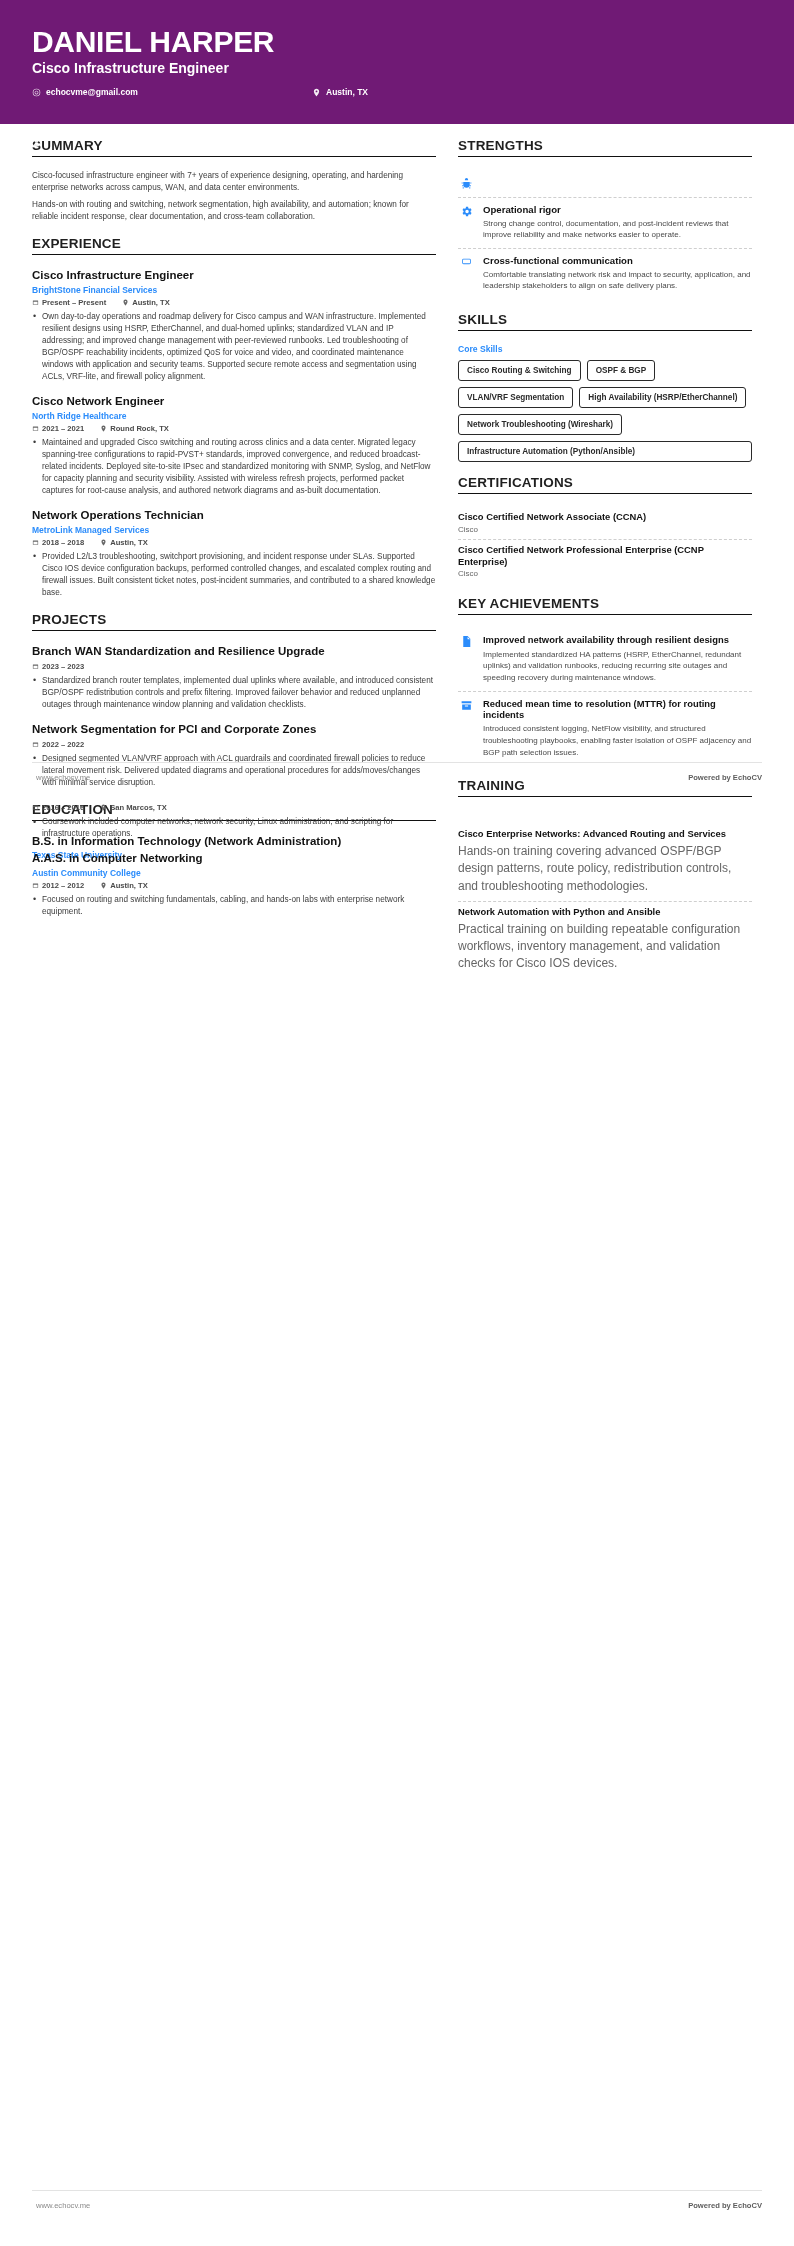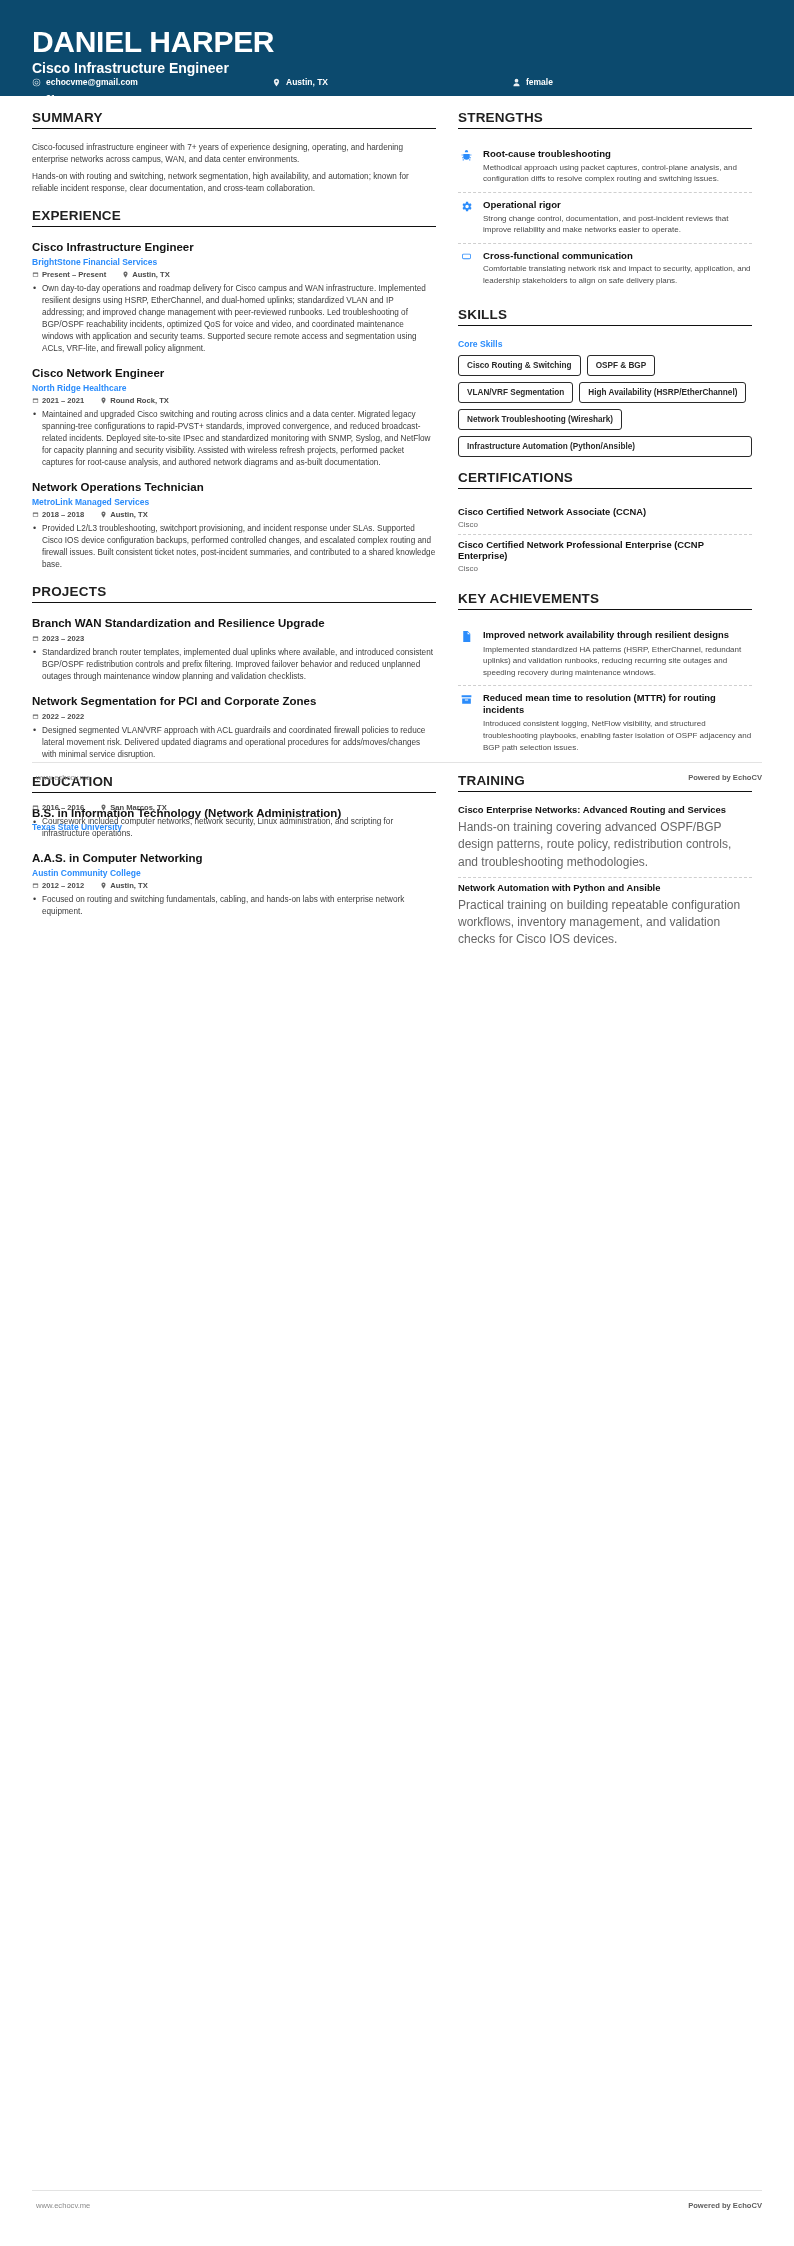--- a/index.html
+++ b/index.html
@@ -11,43 +11,44 @@
   }
   .page {
     position: relative;
     width: 794px;
     min-height: 2246px;
     background: #ffffff;
   }
 
   
   .header {
-    background: #0c4a6e;
+    background: #701a75;
     color: #ffffff;
     padding: 26px 32px 16px 32px;
-    height: 96px;
+    height: 124px;
   }
   .name {
     font-size: 30px;
     font-weight: 700;
     letter-spacing: -0.3px;
     line-height: 1.08;
     color: #ffffff;
   }
   .job-title {
     font-size: 14px;
     font-weight: 700;
     margin-top: 2px;
     color: #ffffff;
   }
   .contact-grid {
-    margin-top: 1px;
+    margin-top: 11px;
     display: flex;
     flex-wrap: wrap;
     row-gap: 6px;
+    gap: 40px;
   }
   .contact-item {
     display: flex;
     align-items: center;
     gap: 5px;
     font-size: 8.5px;
     font-weight: 700;
     color: #ffffff;
   }
   .ci-email { width: 240px; }
@@ -272,21 +273,21 @@
   .body2 {
     position: absolute;
     top: 800px;
     left: 32px;
     right: 32px;
     display: flex;
     gap: 22px;
     align-items: flex-start;
   }
   .edu2-left  { width: 404px; }
-  .edu2-right { width: 294px; }
+  .edu2-right { width: 294px; margin-top: 24px; }
 </style>
 </head>
 <body>
 
 <div class="page">
 
   <div class="header">
     <div class="name">DANIEL HARPER</div>
     <div class="job-title">Cisco Infrastructure Engineer</div>
 
@@ -457,24 +458,20 @@
 
       <div class="section">
         <div class="sec-title">STRENGTHS</div>
 
         <div class="strength">
           <span class="strength-ic">
             <svg viewBox="0 0 24 24">
                 <path d="M12 2a3 3 0 0 1 3 3v1h-6V5a3 3 0 0 1 3-3zm-6 7h12v5a6 6 0 0 1-12 0V9zm-3 1h2v2H3v-2zm16 0h2v2h-2v-2zM4 15h2v2H4v-2zm14 0h2v2h-2v-2zM5 19h2v2H5v-2zm12 0h2v2h-2v-2z"></path>
               </svg>
           </span>
-          <div>
-            <div class="strength-h">Root-cause troubleshooting</div>
-            <div class="strength-d">Methodical approach using packet captures, control-plane analysis, and configuration diffs to resolve complex routing and switching issues.</div>
-          </div>
         </div>
 
         <div class="strength">
           <span class="strength-ic">
             <svg viewBox="0 0 24 24">
                 <path d="M19.4 13a7.8 7.8 0 0 0 0-2l2-1.6-2-3.4-2.4 1a7.6 7.6 0 0 0-1.7-1L15 3.3h-4l-.3 2.6c-.6.3-1.2.6-1.7 1l-2.4-1-2 3.4L6.6 11a7.8 7.8 0 0 0 0 2l-2 1.6 2 3.4 2.4-1c.5.4 1.1.8 1.7 1l.3 2.6h4l.3-2.6c.6-.3 1.2-.6 1.7-1l2.4 1 2-3.4-2-1.6zM13 15.2a3.2 3.2 0 1 1 0-6.4 3.2 3.2 0 0 1 0 6.4z"></path>
               </svg>
           </span>
           <div>
             <div class="strength-h">Operational rigor</div>

